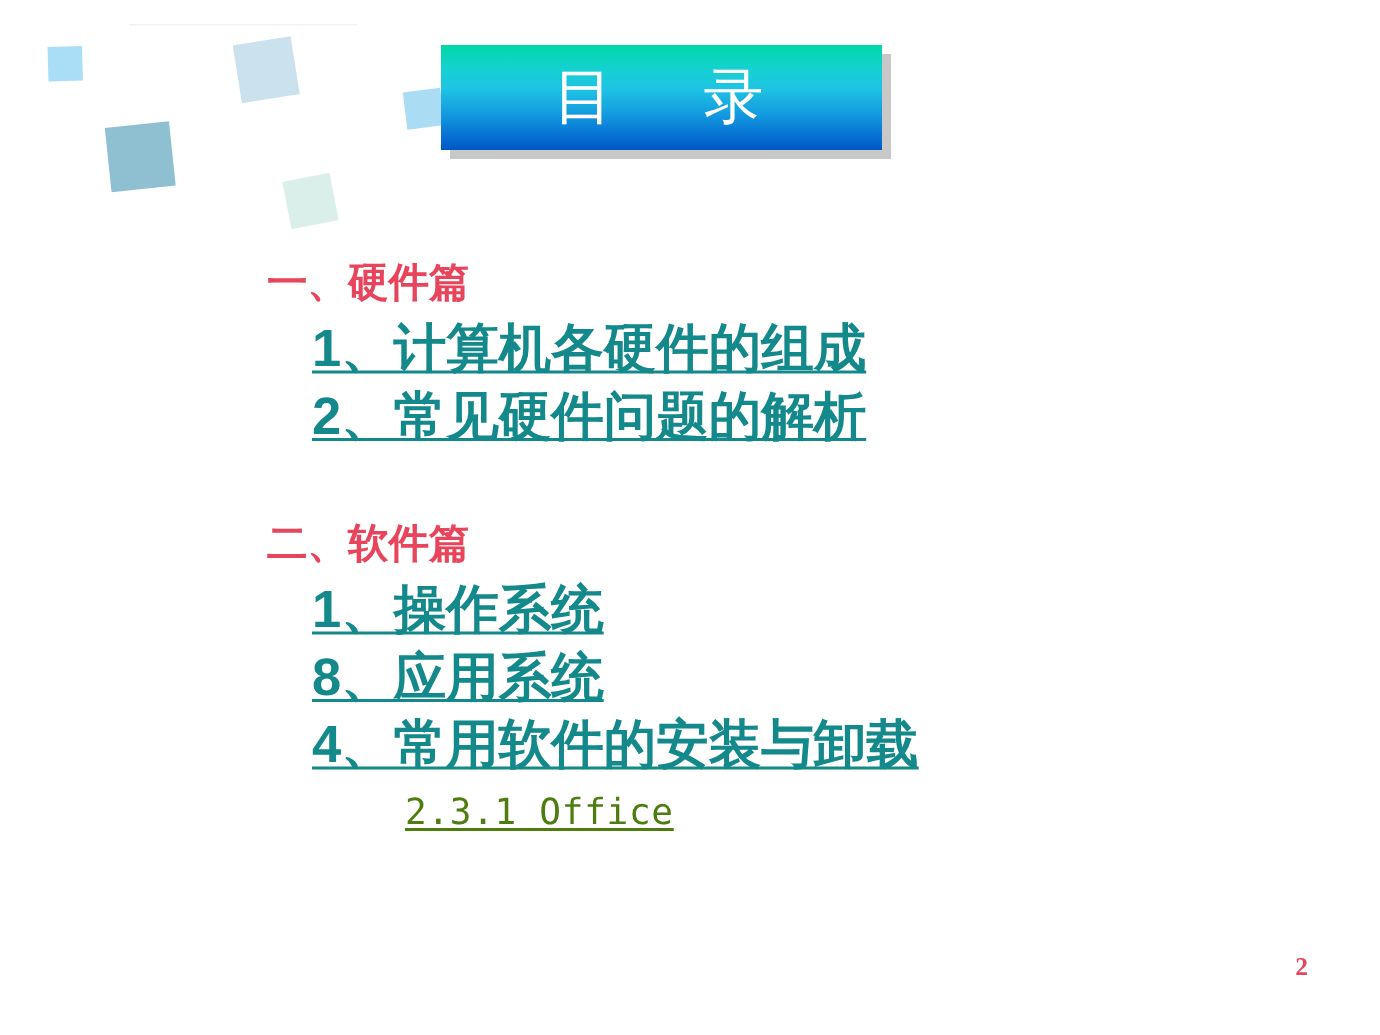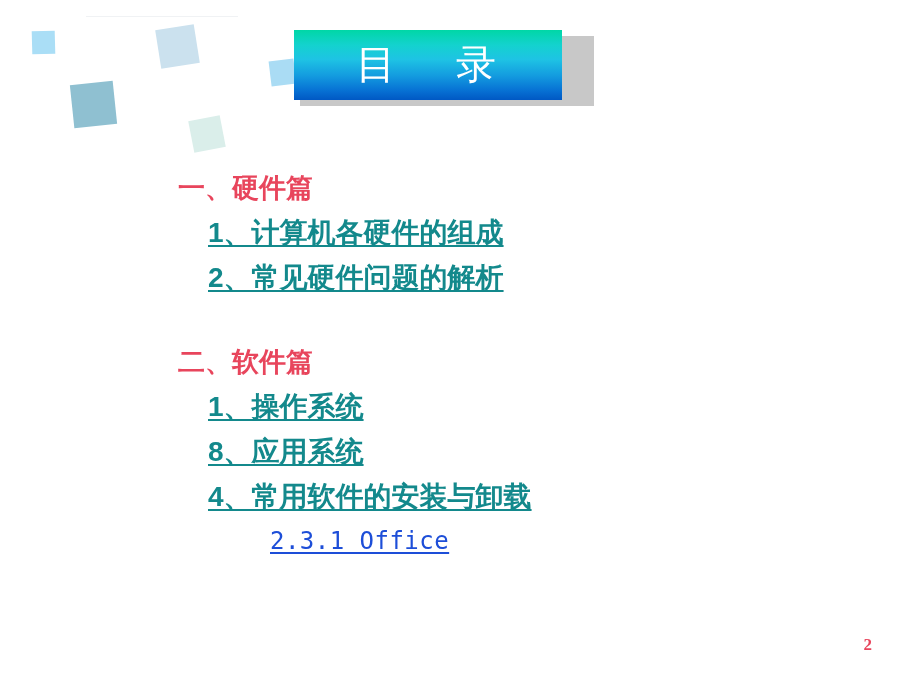--- a/index.html
+++ b/index.html
@@ -74,21 +74,21 @@
   }
   #banner-shadow {
     position: absolute;
     left: 6px; top: 6px;
     width: 294px; height: 70px;
     background: #c8c8c8;
   }
   #banner {
     position: absolute;
     left: 0; top: 0;
-    width: 268px; height: 70px;
+    width: 294px; height: 70px;
     background: linear-gradient(to bottom,
                 #00d7a6 0%,
                 #14d2cf 22%,
                 #1ec3e4 42%,
                 #139adf 66%,
                 #0772d4 86%,
                 #0058c4 100%);
     display: flex;
     align-items: center;
     justify-content: center;
@@ -120,34 +120,34 @@
     padding-left: 178px;
     height: 44px;
     display: flex;
     align-items: center;
     position: relative;
     z-index: 2;
     margin-top: 40px;
   }
   .lvl2 {                     
     color: #13898c;
-    font-size: 28px;
+    font-size: 35px;
     font-weight: bold;
     padding-left: 208px;
     height: 45px;
     display: flex;
     align-items: center;
   }
   .lvl2 > span {
     text-decoration: underline;
     text-underline-offset: 3px;
     text-decoration-thickness: 2px;
   }
   .lvl3 {                     
-    color: #1d4ed8;
+    color: #4d7c0f;
     font-size: 24px;
     font-weight: normal;
     font-family: "DejaVu Sans Mono", "Liberation Mono", monospace;
     padding-left: 270px;
     height: 44px;
     display: flex;
     align-items: center;
     letter-spacing: 0.02em;
   }
   .lvl3 > span {

